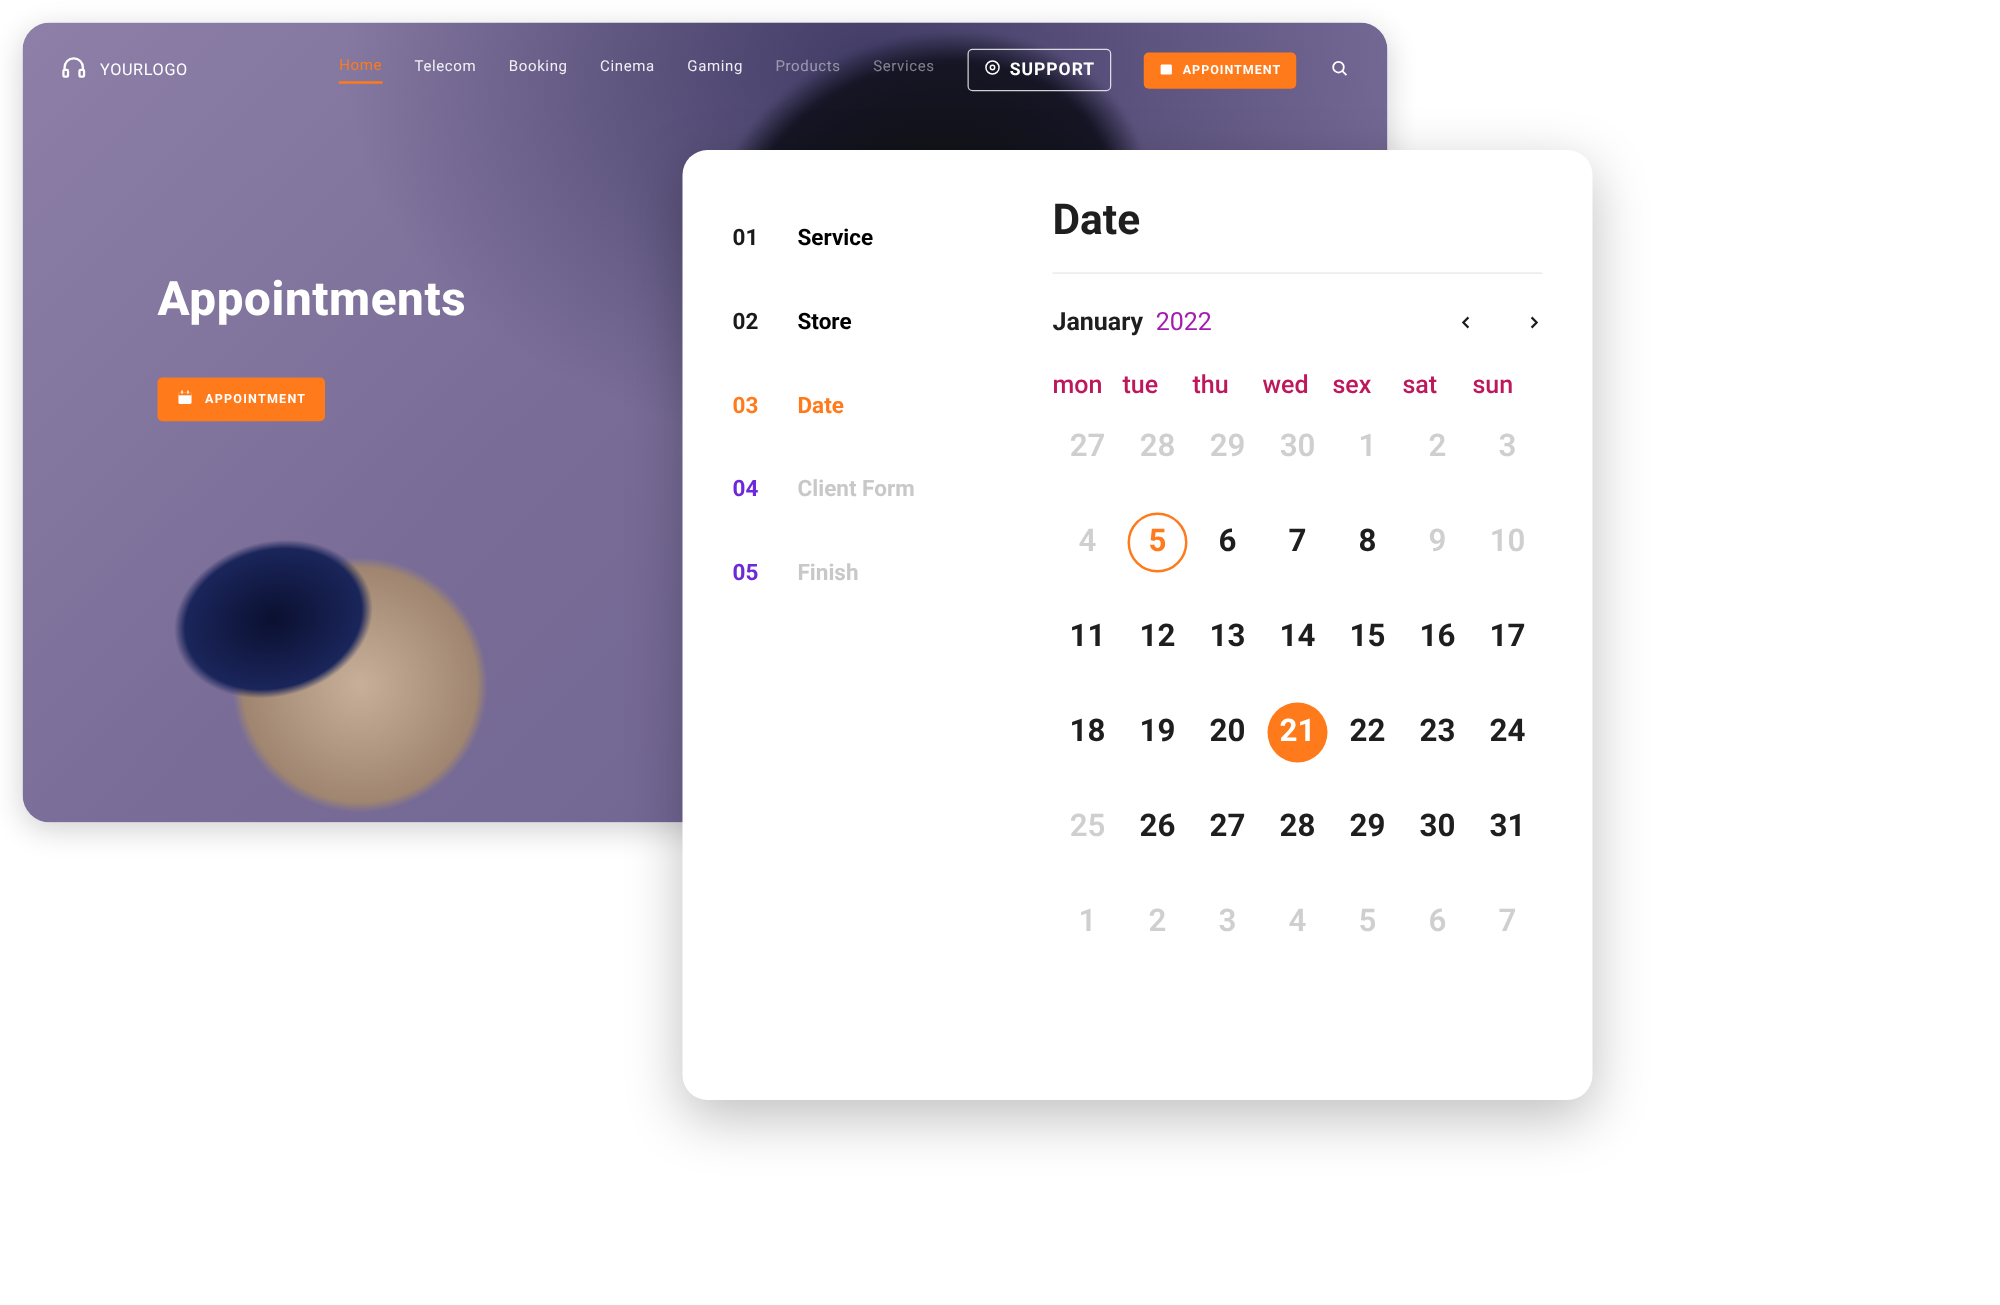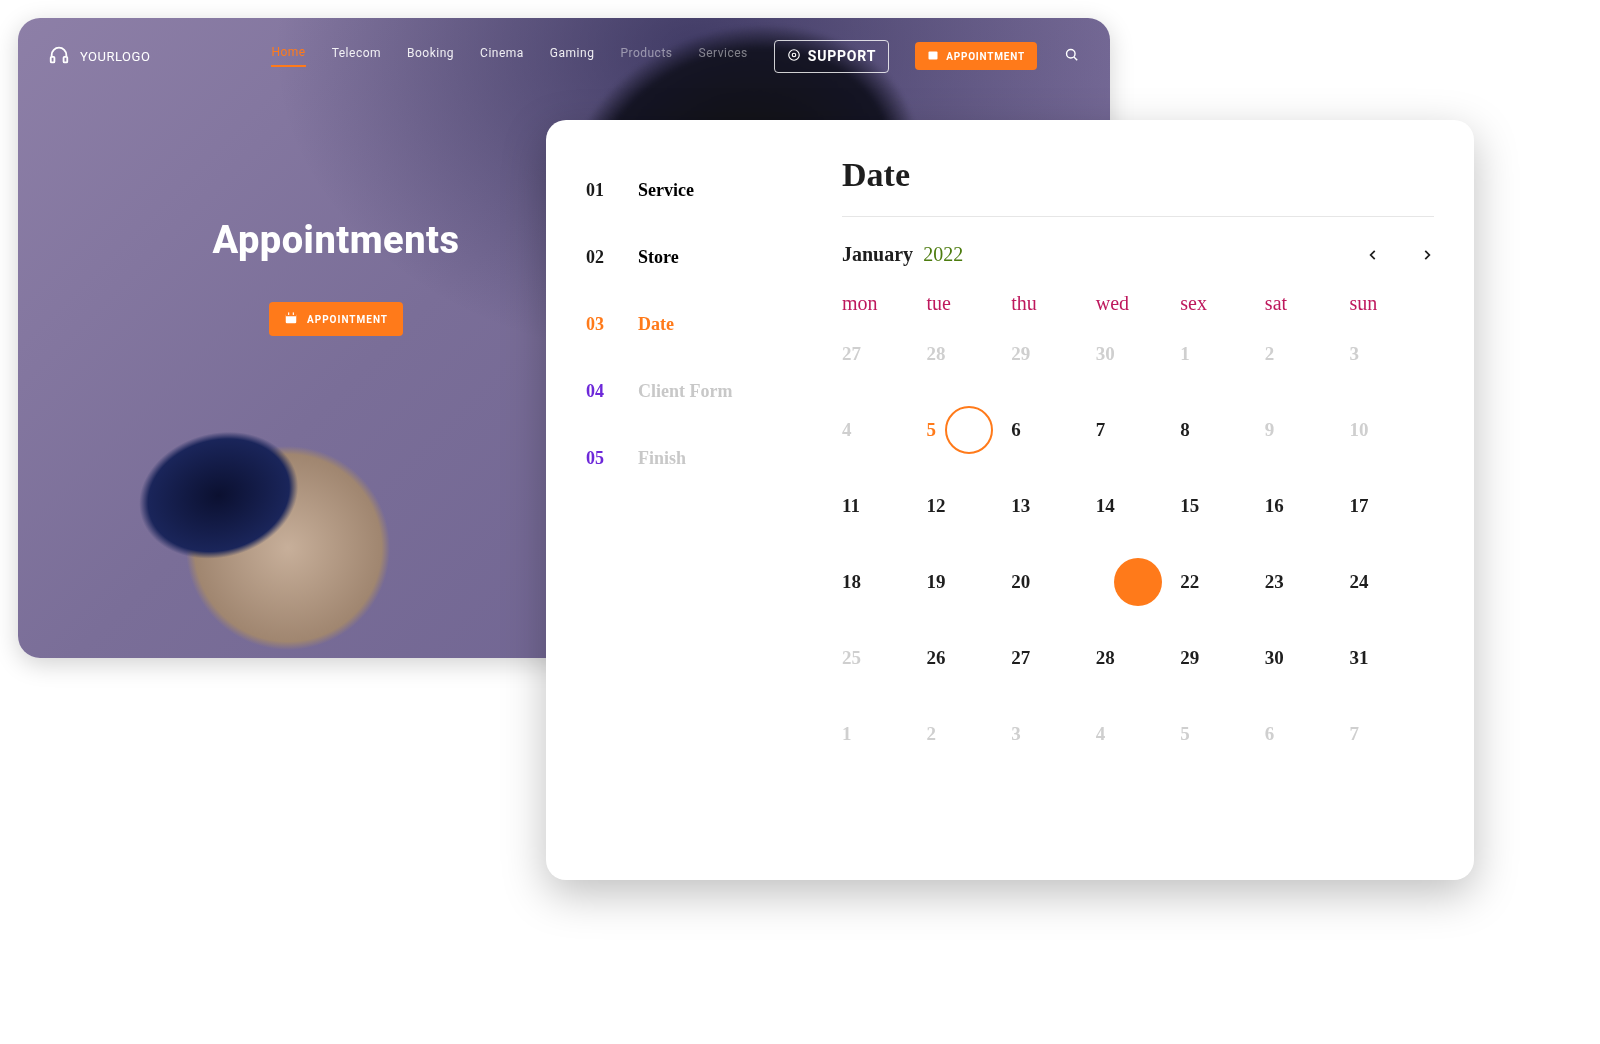--- a/index.html
+++ b/index.html
@@ -81,65 +81,64 @@
   font-weight:700; font-size:10px; letter-spacing:.8px; cursor:pointer;
 }
 .search-btn svg { width:17px; height:17px; }
 
 
 .step-marks { position:absolute; right:0; top:254px; display:flex; flex-direction:column; gap:55px; }
 .step-mark { width:14px; height:36px; background:#ff7a1a; border-radius:3px 0 0 3px; }
 .step-mark.dim { background:#e9e9e9; }
 
 
-.hero-text { position:absolute; left:108px; top:200px; width:420px; color:#fff;text-align:center; }
+.hero-text { position:absolute; left:108px; top:200px; width:420px; color:#fff; }
 .hero-text h1 { font-size:38px; font-weight:800; margin-bottom:18px; letter-spacing:.5px; }
 .hero-text p { font-size:13px; line-height:1.5; font-weight:500; opacity:.95; }
 .hero-btn { margin-top:22px; display:inline-flex; align-items:center; gap:9px;
   background:#ff7a1a; color:#fff; border-radius:4px; padding:9px 15px;
   font-size:10px; font-weight:700; letter-spacing:1px; cursor:pointer; }
 
 
 .modal {
   position:absolute;
   left:546px; top:120px;
-  width:928px; height:760px;
+  width:728px; height:760px;
   background:#fff; border-radius:20px;
   box-shadow: 0 14px 44px rgba(0,0,0,.25);
   display:flex;
-  font-family:Liberation Serif, serif;
 }
 .modal-left {
   width:280px; padding:60px 0 0 40px;
   display:flex; flex-direction:column; gap:46px;
 }
 .mstep { display:flex; align-items:center; gap:22px; font-weight:700; font-size:18px; cursor:pointer; }
 .mstep .num { width:30px; color:#1a1a1a; }
 .mstep.active { color:#ff7a1a; }
 .mstep.active .num { color:#ff7a1a; }
 .mstep.muted { color:#c8c8c8; }
 .mstep.muted .num { color:#6d28d9; }
 
 .modal-right { flex:1; padding:36px 40px 30px 16px; }
 .modal-right h2 { font-size:34px; font-weight:700; color:#1e1e1e; margin-bottom:22px; }
 .hr { height:1px; background:#e6e6e6; margin-bottom:26px; }
 
 .cal-head { display:flex; align-items:center; margin-bottom:26px; }
 .cal-head .month { font-size:20px; font-weight:700; color:#1e1e1e; margin-right:10px; }
-.cal-head .year { font-size:20px; color:#4d7c0f; }
+.cal-head .year { font-size:20px; color:#a21caf; }
 .cal-nav { margin-left:auto; display:flex; gap:40px; }
 .chev { width:14px; height:14px; cursor:pointer; }
 .chev svg { width:100%; height:100%; }
 
 .dow { display:grid; grid-template-columns:repeat(7,1fr); gap:0; margin-bottom:18px; }
 .dow span { text-align:left; font-size:20px; color:#be185d; font-weight:500; }
 
 .cal-grid { display:grid; grid-template-columns:repeat(7,1fr); row-gap:34px; }
 .cell {
-  position:relative; font-size:19px; font-weight:700;
+  position:relative; text-align:center; font-size:25px; font-weight:700;
   color:#1e1e1e; height:42px; line-height:42px; cursor:pointer;
 }
 .cell.dim { color:#cfcfcf; font-weight:600; }
 .outline::before {
   content:""; position:absolute; left:50%; top:50%; transform:translate(-50%,-50%);
   width:44px; height:44px; border:2px solid #ff7a1a; border-radius:50%;
 }
 .outline { color:#ff7a1a; }
 .filled::before {
   content:""; position:absolute; left:50%; top:50%; transform:translate(-50%,-50%);

